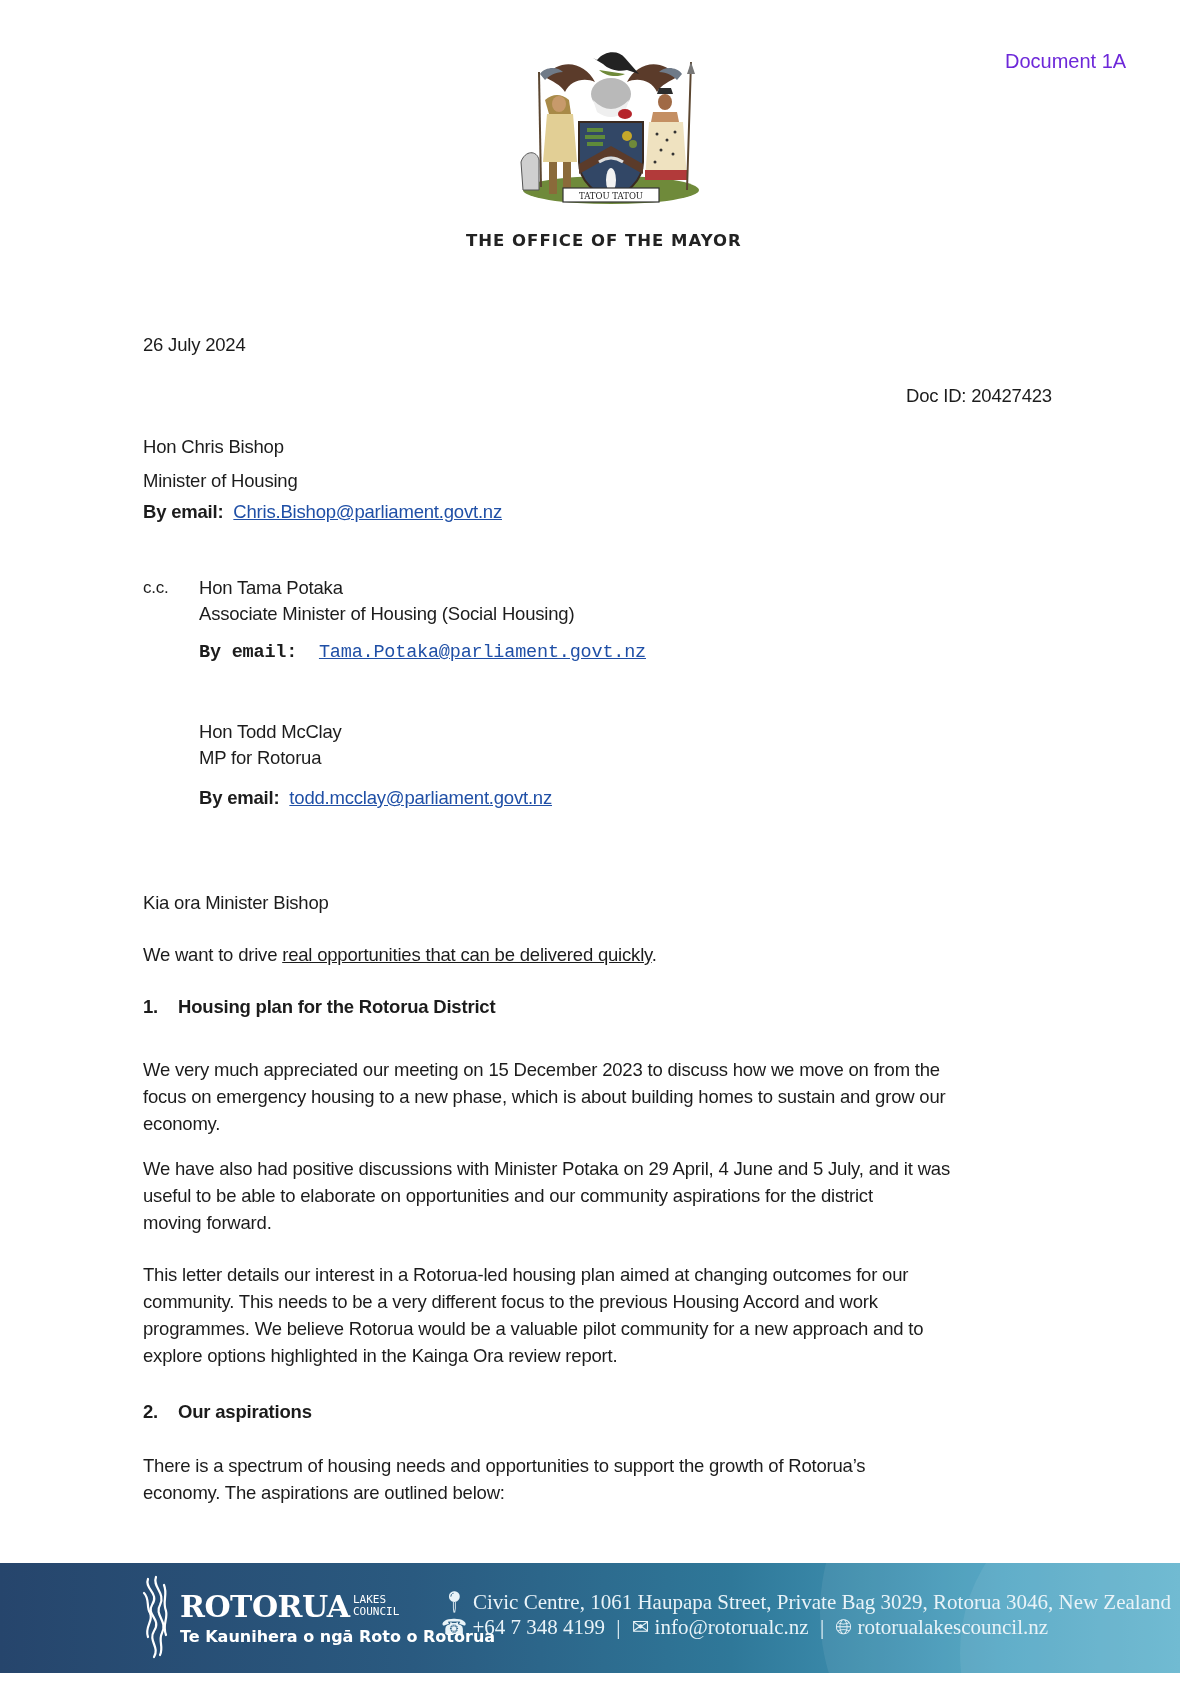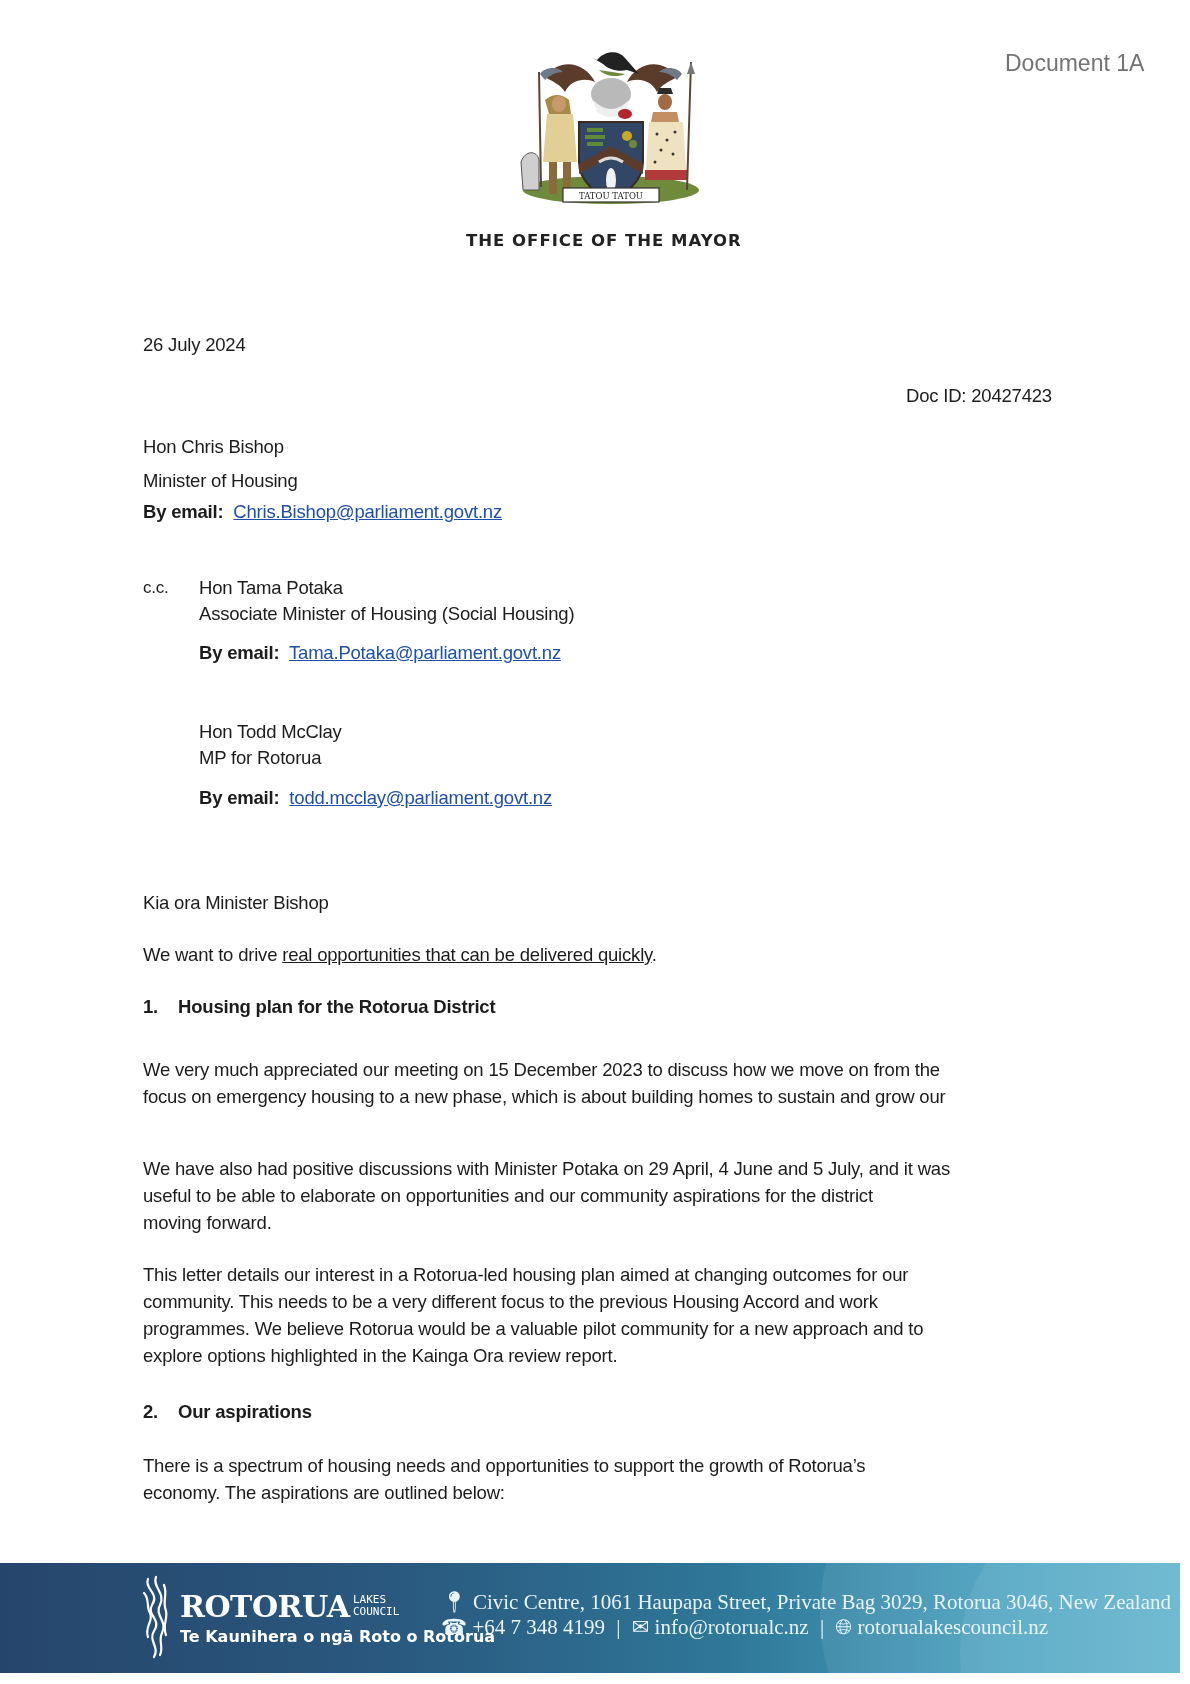--- a/index.html
+++ b/index.html
@@ -2,21 +2,21 @@
 <html><head>
 <meta charset="utf-8">
 <style>
   html, body { margin: 0; padding: 0; background: #ffffff; }
   body { width: 1190px; height: 1684px; position: relative; overflow: hidden;
          font-family: "Liberation Sans", sans-serif; color: #1a1a1a; }
   .abs { position: absolute; white-space: nowrap; }
   .body-text { font-family: "Liberation Sans", sans-serif; font-size: 18.5px; letter-spacing: -0.2px; color: #1c1c1c; }
   .bold { font-weight: bold; }
   .link { color: #1f4fa6; text-decoration: underline; }
-  .doc-label { color: #737373; font-size: 23px; font-family: "Liberation Sans", sans-serif; }
+  .doc-label { color: #6d28d9; font-size: 20px; font-family: "Liberation Sans", sans-serif; }
   .mayor-heading { font-family: "DejaVu Sans", sans-serif; font-weight: bold; font-size: 16.5px; letter-spacing: 1px; color: #222; }
   .underline { text-decoration: underline; }
   .para-line { display: block; line-height: 27px; }
 
   
   .crest { left: 515px; top: 22px; width: 192px; height: 192px; }
 
   
   .footer { position: absolute; left: 0; top: 1563px; width: 1180px; height: 110px;
             background: linear-gradient(90deg, #26456c 0%, #2a5a80 35%, #2f7899 62%, #4aa2c1 85%, #5cb1cc 100%);
@@ -95,21 +95,21 @@
 <div class="abs body-text" style="left:143px; top:436px;">Hon Chris Bishop</div>
 <div class="abs body-text" style="left:143px; top:462px;margin-top:8px;">Minister of Housing</div>
 <div class="abs body-text" style="left:143px; top:501px;">
   <span class="bold">By email:</span>&nbsp;
   <span class="link">Chris.Bishop@parliament.govt.nz</span>
 </div>
 
 <div class="abs body-text" style="left:143px; top:578px; font-size:17px;">c.c.</div>
 <div class="abs body-text" style="left:199px; top:577px;">Hon Tama Potaka</div>
 <div class="abs body-text" style="left:199px; top:603px;">Associate Minister of Housing (Social Housing)</div>
-<div class="abs body-text" style="left:199px; top:642px;">
+<div class="abs body-text" style="left:199px; top:642px;font-family:Liberation Mono, monospace;">
   <span class="bold">By email:</span>&nbsp;
   <span class="link">Tama.Potaka@parliament.govt.nz</span>
 </div>
 
 <div class="abs body-text" style="left:199px; top:721px;">Hon Todd McClay</div>
 <div class="abs body-text" style="left:199px; top:747px;">MP for Rotorua</div>
 <div class="abs body-text" style="left:199px; top:787px;text-align:right;">
   <span class="bold">By email:</span>&nbsp;
   <span class="link">todd.mcclay@parliament.govt.nz</span>
 </div>
@@ -119,20 +119,21 @@
   <span>We want to drive </span><span class="underline">real opportunities that can be delivered quickly</span><span>.</span>
 </div>
 
 <div class="abs body-text bold" style="left:143px; top:996px;">
   <span>1.</span><span style="display:inline-block; width:20px;"></span><span>Housing plan for the Rotorua District</span>
 </div>
 
 <div class="abs body-text" style="left:143px; top:1048px;margin-top:8px;">
   <span class="para-line">We very much appreciated our meeting on 15 December 2023 to discuss how we move on from the</span>
   <span class="para-line">focus on emergency housing to a new phase, which is about building homes to sustain and grow our</span>
+  <span class="para-line">economy.</span>
 </div>
 
 <div class="abs body-text" style="left:143px; top:1155px;">
   <span class="para-line">We have also had positive discussions with Minister Potaka on 29 April, 4 June and 5 July, and it was</span>
   <span class="para-line">useful to be able to elaborate on opportunities and our community aspirations for the district</span>
   <span class="para-line">moving forward.</span>
 </div>
 
 <div class="abs body-text" style="left:143px; top:1261px;">
   <span class="para-line">This letter details our interest in a Rotorua-led housing plan aimed at changing outcomes for our</span>

